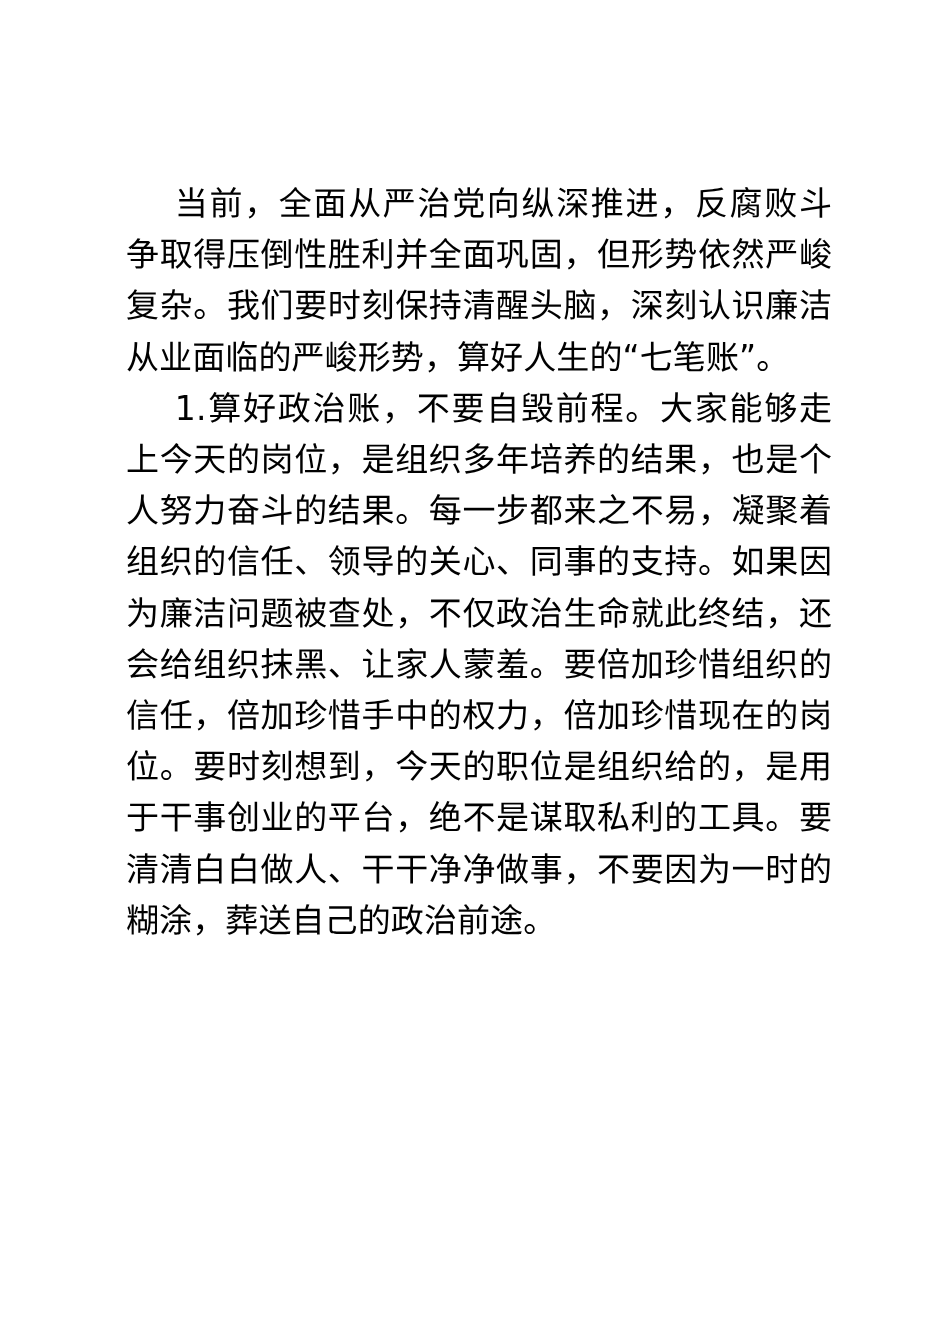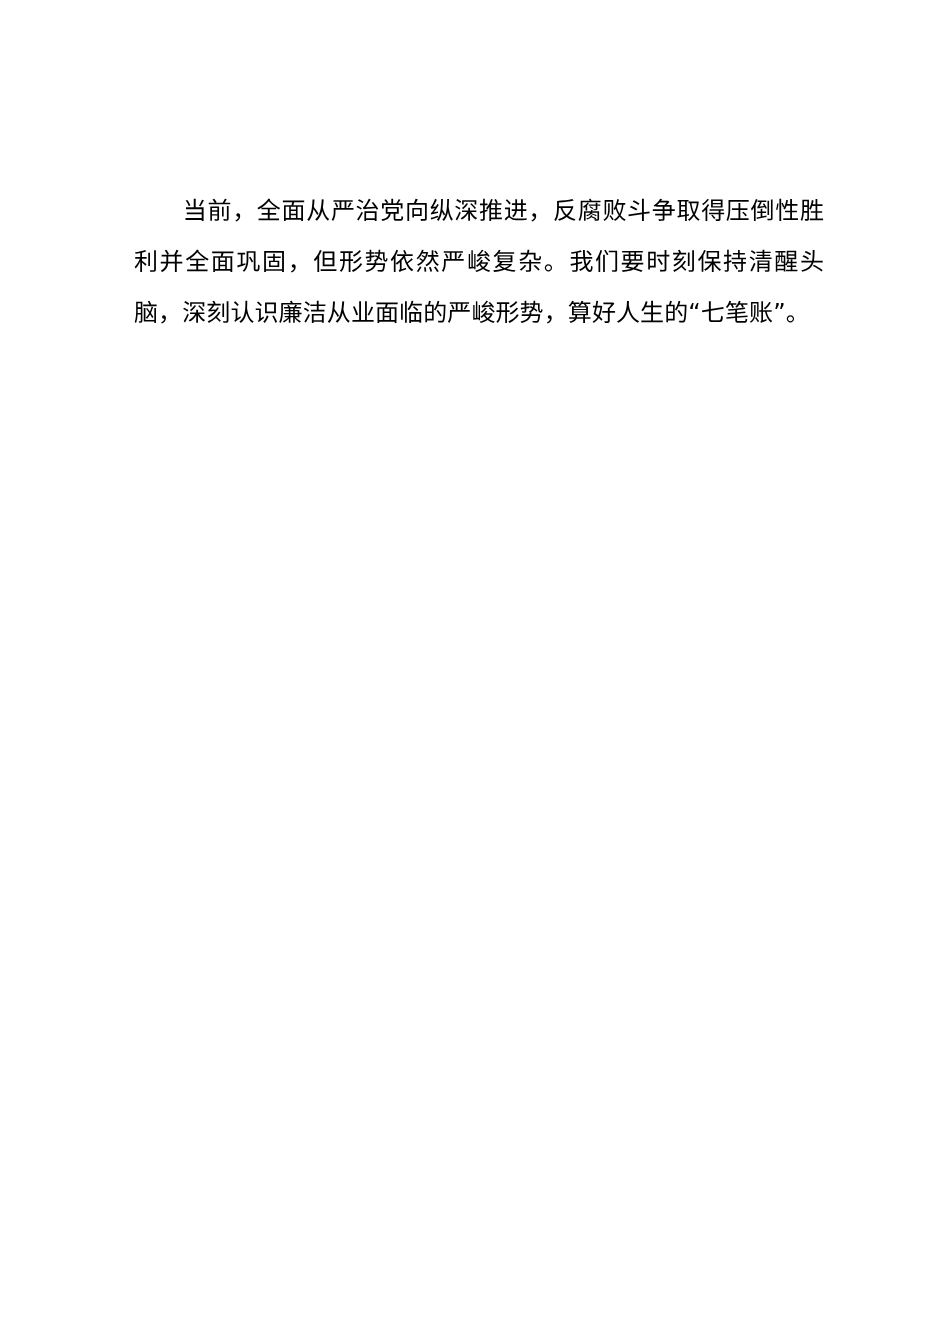--- a/index.html
+++ b/index.html
@@ -19,24 +19,24 @@
   }
 
   .doc-body {
     position: absolute;
     left: 126px;
     top: 178px;
     width: 706px;
   }
 
   .para {
-    margin: 8px;
+    margin: 0;
     padding: 0;
     font-family: "DejaVu Sans", "Liberation Sans", sans-serif;
-    font-size: 24px;
+    font-size: 33px;
     line-height: 51.2px;
     color: #000000;
     text-align: justify;
     text-justify: inter-character;
     text-indent: 48.8px;
     letter-spacing: 0.1px;
     font-weight: 400;
     word-break: break-all;
     -webkit-font-smoothing: none;
   }
@@ -46,17 +46,18 @@
   }
 </style>
 </head>
 <body>
 
 <div class="page">
   <div class="doc-body">
 
     <p class="para">当前，全面从严治党向纵深推进，反腐败斗争取得压倒性胜利并全面巩固，但形势依然严峻复杂。我们要时刻保持清醒头脑，深刻认识廉洁从业面临的严峻形势，算好人生的“七笔账”。</p>
 
+    <p class="para">1.算好政治账，不要自毁前程。大家能够走上今天的岗位，是组织多年培养的结果，也是个人努力奋斗的结果。每一步都来之不易，凝聚着组织的信任、领导的关心、同事的支持。如果因为廉洁问题被查处，不仅政治生命就此终结，还会给组织抹黑、让家人蒙羞。要倍加珍惜组织的信任，倍加珍惜手中的权力，倍加珍惜现在的岗位。要时刻想到，今天的职位是组织给的，是用于干事创业的平台，绝不是谋取私利的工具。要清清白白做人、干干净净做事，不要因为一时的糊涂，葬送自己的政治前途。</p>
 
 
 
   </div>
 </div>
 
 </body></html>

